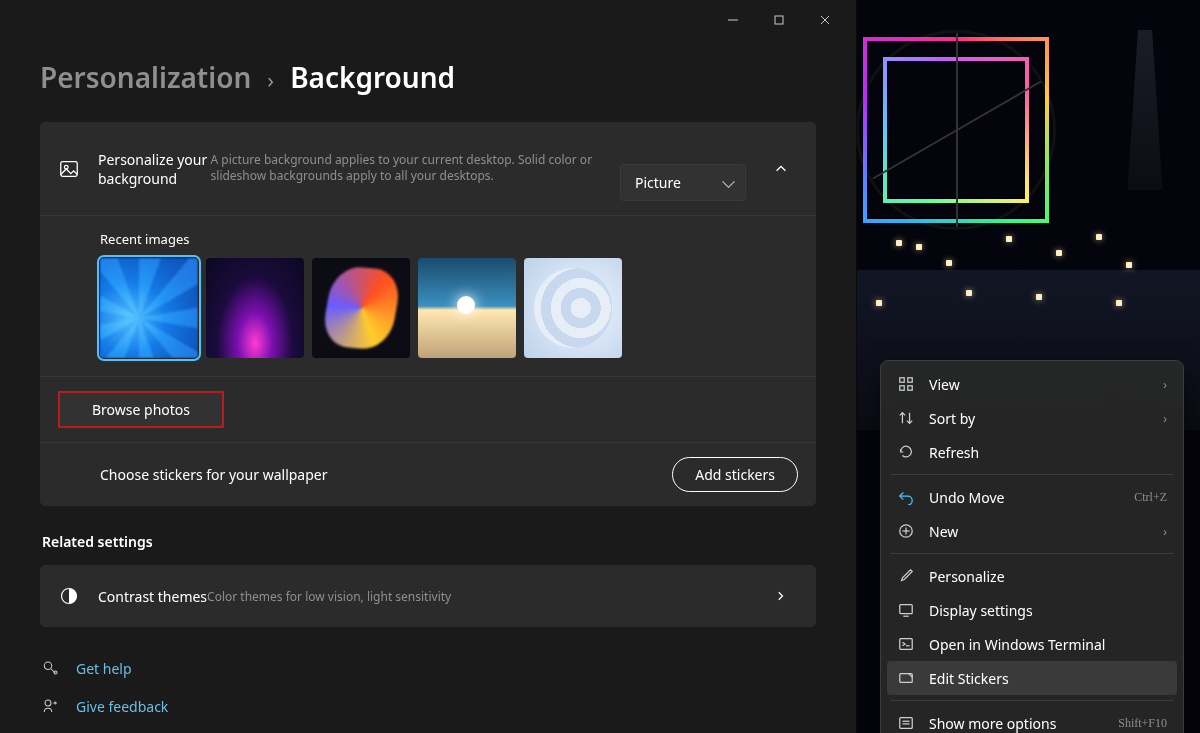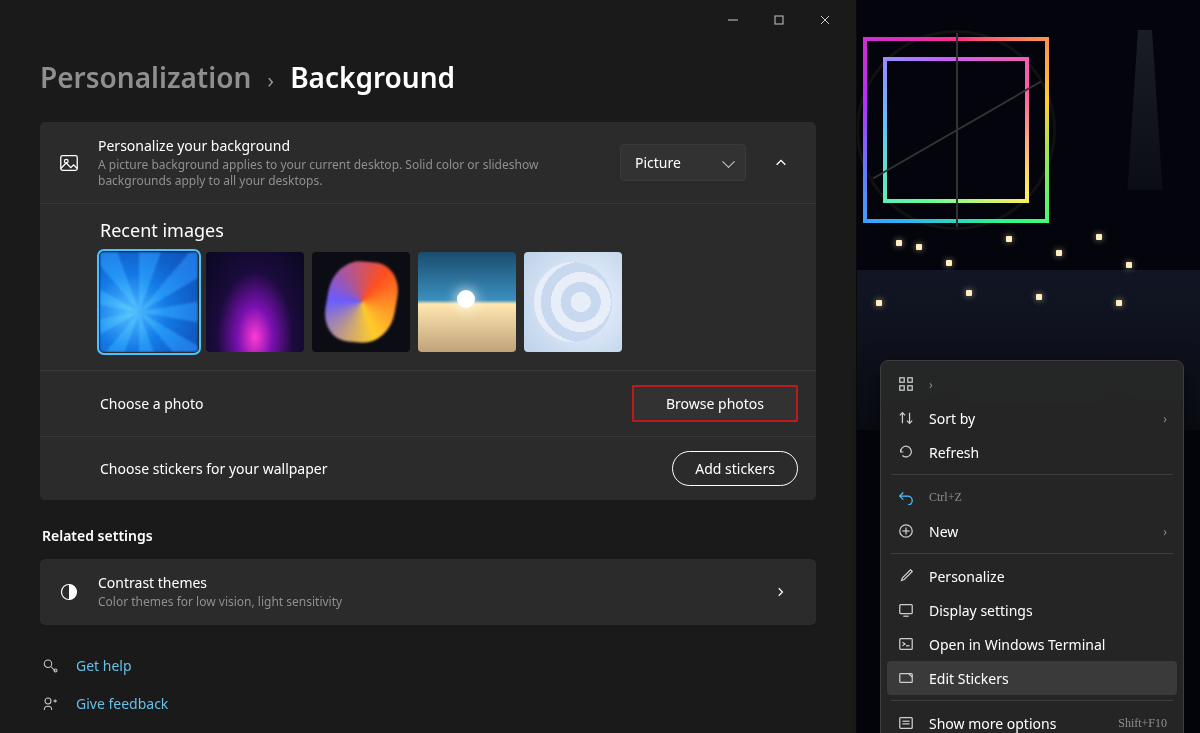--- a/index.html
+++ b/index.html
@@ -88,52 +88,53 @@
     min-height: 60px;
   }
   .row + .row { border-top: 1px solid var(--divider); }
   .row .icon-slot {
     width: 22px; height: 22px;
     display: flex; align-items: center; justify-content: center;
     color: var(--fg-0);
     flex-shrink: 0;
   }
   .row .icon-slot svg { stroke: var(--fg-0); fill: none; stroke-width: 1.4; }
-  .row .text-slot { flex: 1; display: flex; flex-direction: column; }
+  .row .text-slot { flex: 1; display: flex; flex-direction: row; }
   .row .title { font-size: 14px; color: var(--fg-0); }
   .row .subtitle { font-size: 12px; color: var(--fg-2); margin-top: 2px; line-height: 1.35; max-width: 520px; }
   .select {
     background: var(--bg-3);
     border-radius: 4px;
     padding: 8px 34px 8px 14px;
     font-size: 14px;
     color: var(--fg-0);
     min-width: 126px;
     position: relative;
     border: 1px solid #3a3a3a;
+    margin-top: 28px;
   }
   .select::after {
     content: "";
     position: absolute;
     right: 12px; top: 50%;
     width: 8px; height: 8px;
     border-right: 1.5px solid var(--fg-1);
     border-bottom: 1.5px solid var(--fg-1);
     transform: translateY(-65%) rotate(45deg);
   }
   .chev-btn {
     width: 34px; height: 34px;
     display: flex; align-items: center; justify-content: center;
   }
   .chev-btn svg { stroke: var(--fg-0); fill: none; stroke-width: 1.6; }
   .thumbs-row {
     flex-direction: column; align-items: stretch; gap: 10px;
     padding: 14px 18px 18px 60px;
   }
-  .thumbs-row .title { font-size: 18px; }
+  .thumbs-row .title { font-size: 13px; }
   .thumbs {
     display: flex; gap: 8px;
   }
   .thumb {
     width: 98px; height: 100px;
     border-radius: 4px;
     flex-shrink: 0;
     position: relative;
     overflow: hidden;
   }
@@ -319,23 +320,20 @@
         <div class="thumbs">
           <div class="thumb w1 selected"></div>
           <div class="thumb w2"></div>
           <div class="thumb w3"></div>
           <div class="thumb w4"></div>
           <div class="thumb w5"></div>
         </div>
       </div>
 
       <div class="row indent">
-        <div class="text-slot">
-          <span class="title">Choose a photo</span>
-        </div>
         <div class="button">Browse photos</div>
       </div>
 
 
       <div class="row indent">
         <div class="text-slot">
           <span class="title">Choose stickers for your wallpaper</span>
         </div>
         <div class="button outline">Add stickers</div>
       </div>
@@ -391,20 +389,21 @@
 <div class="ctx-menu">
   <div class="ctx-item">
     <span class="c-icon">
         <svg viewBox="0 0 18 18" width="16" height="16">
           <rect x="2" y="2" width="5" height="5"></rect>
           <rect x="11" y="2" width="5" height="5"></rect>
           <rect x="2" y="11" width="5" height="5"></rect>
           <rect x="11" y="11" width="5" height="5"></rect>
         </svg>
       </span>
+    <span class="c-label">View</span>
     <span class="c-chev">›</span>
   </div>
   <div class="ctx-item">
     <span class="c-icon">
         <svg viewBox="0 0 18 18" width="16" height="16">
           <path d="M5 3 L5 15 M2 6 L5 3 L8 6"></path>
           <path d="M13 15 L13 3 M10 12 L13 15 L16 12"></path>
         </svg>
       </span>
     <span class="c-label">Sort by</span>
@@ -420,20 +419,21 @@
     <span class="c-label">Refresh</span>
   </div>
   <div class="ctx-sep"></div>
   <div class="ctx-item">
     <span class="c-icon undo">
         <svg viewBox="0 0 18 18" width="16" height="16">
           <path d="M6 4 L2 8 L6 12"></path>
           <path d="M2 8 L11 8 A5 5 0 0 1 11 18"></path>
         </svg>
       </span>
+    <span class="c-label">Undo Move</span>
     <span class="c-accel">Ctrl+Z</span>
   </div>
   <div class="ctx-item">
     <span class="c-icon">
         <svg viewBox="0 0 18 18" width="16" height="16">
           <circle cx="9" cy="9" r="7"></circle>
           <line x1="9" y1="5" x2="9" y2="13"></line>
           <line x1="5" y1="9" x2="13" y2="9"></line>
         </svg>
       </span>

